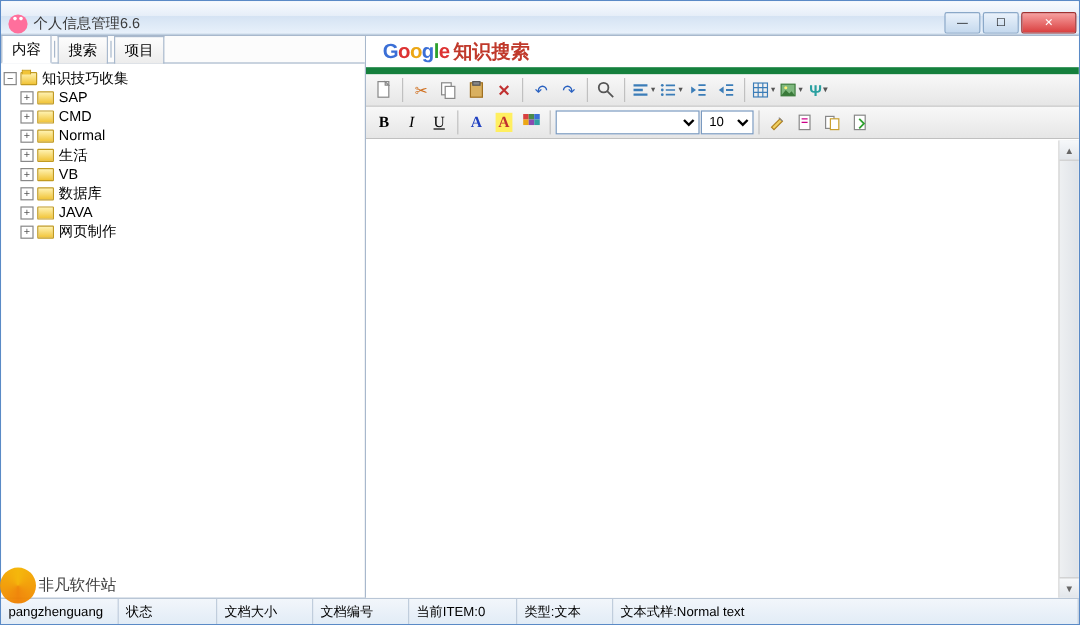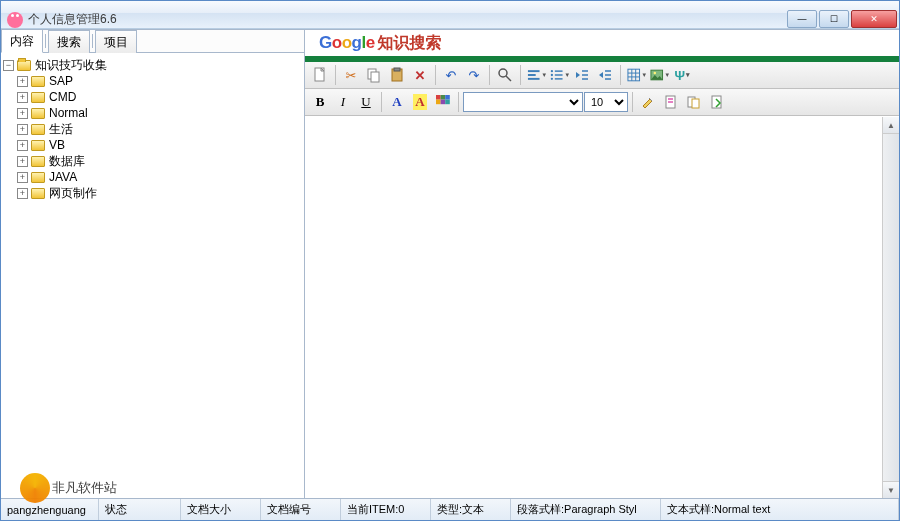--- a/index.html
+++ b/index.html
@@ -61,21 +61,21 @@
 .combo.size { width: 44px; }
 
 .editor-wrap { flex: 1; display: flex; background: #fff; border-top: 1px solid #fff; position: relative; }
 .editor { flex: 1; background: #fff; }
 .vscroll { width: 17px; background: linear-gradient(90deg,#eef0f2,#dfe3e8); border-left: 1px solid #ccc; position: relative; }
 .vscroll .arrow { height: 17px; display: flex; align-items: center; justify-content: center; font-size: 8px; color: #666; background: linear-gradient(180deg,#f6f8fa,#e2e6eb); border-bottom: 1px solid #ccc; cursor: default; }
 .vscroll .arrow.bot { position: absolute; bottom: 0; left: 0; right: 0; border-top: 1px solid #ccc; border-bottom: none; }
 
 .statusbar { height: 22px; background: linear-gradient(180deg,#f2f6fb,#e2ecf6); border-top: 1px solid #a8b8cc; display: flex; align-items: center; font-size: 11px; }
 .status-cell { padding: 0 6px; border-right: 1px solid #c0cddc; height: 100%; display: flex; align-items: center; white-space: nowrap; }
-.footer-logo { position: absolute; left: 20px; bottom: 18px; display: flex; align-items: center; gap: 2px; opacity: 0.95; z-index: 20; pointer-events: none; }
+.footer-logo { position: absolute; left: 0; bottom: 18px; display: flex; align-items: center; gap: 2px; opacity: 0.95; z-index: 20; pointer-events: none; }
 .footer-swirl { width: 30px; height: 30px; border-radius: 50%; background: conic-gradient(#f5b400,#f08000,#f5b400); position: relative; }
 .footer-text { font-size: 13px; color: #333; }
 
 svg.icon { width: 16px; height: 16px; }
 </style>
 </head>
 <body>
 
 <div class="window">
 
@@ -315,21 +315,20 @@
 
   </div>
 
   <div class="statusbar">
     <div class="status-cell" style="width:98px">pangzhenguang</div>
     <div class="status-cell" style="width:82px">状态</div>
     <div class="status-cell" style="width:80px">文档大小</div>
     <div class="status-cell" style="width:80px">文档编号</div>
     <div class="status-cell" style="width:90px">当前ITEM:0</div>
     <div class="status-cell" style="width:80px">类型:文本</div>
-    <div class="status-cell" style="width:150px">段落式样:Paragraph Styl</div>
     <div class="status-cell" style="flex:1">文本式样:Normal text</div>
   </div>
 
 </div>
 
 <div class="footer-logo">
   <div class="footer-swirl"></div>
   <span class="footer-text">非凡软件站</span>
 </div>
 

